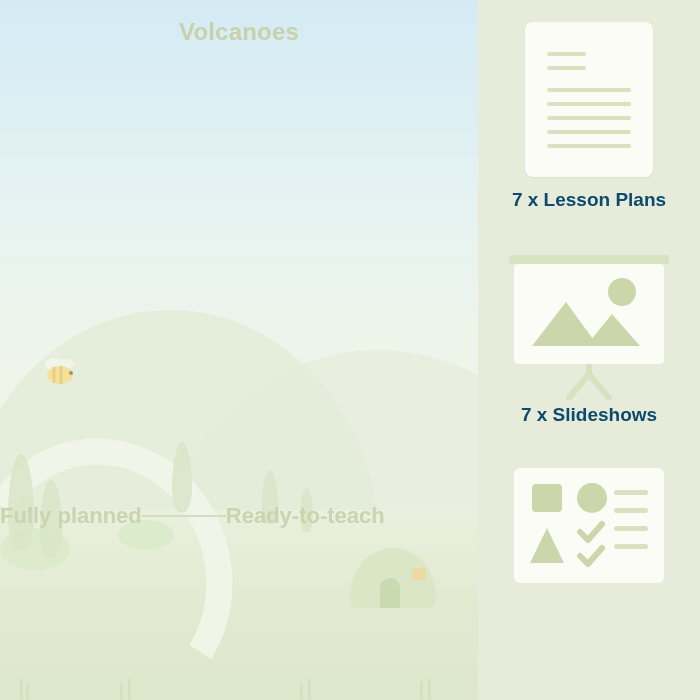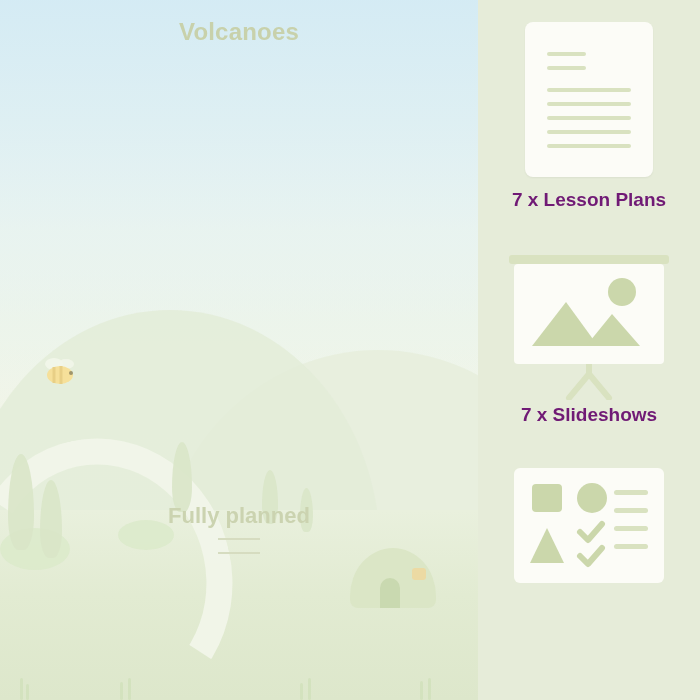--- a/index.html
+++ b/index.html
@@ -161,21 +161,20 @@
     line-height: 1.28;
     color: #1b1b1b;
     font-weight: normal;
   }
   .feature-list {
     position: absolute;
     left: 0;
     right: 0;
     top: 500px;
     display: flex;
-    flex-direction: column;
     align-items: center;
   }
   .feature-item {
     font-size: 22px;
     font-weight: bold;
     color: #cbd3b0;
     text-align: center;
     padding: 3px 0;
   }
   .feature-sep {
@@ -201,21 +200,21 @@
     flex-direction: column;
     align-items: center;
   }
   .resource-block.rb1 { margin-top: 22px; }
   .resource-block.rb2 { margin-top: 44px; justify-content: space-between; }
   .resource-block.rb3 { margin-top: 42px; }
   .resource-label {
     margin-top: 12px;
     font-size: 19px;
     font-weight: bold;
-    color: #701a75;
+    color: #0c4a6e;
     white-space: nowrap;
   }
   .card {
     background: #fcfcf7;
     border-radius: 6px;
   }
   
   .doc-card {
     width: 128px;
     height: 155px;
@@ -311,20 +310,21 @@
       <circle cx="31" cy="18" r="2" fill="#4a4a3a" opacity="0.5"></circle>
     </svg>
 
     <div class="left-content">
       <div class="topic-title">Volcanoes</div>
 
       <div class="feature-list">
         <div class="feature-item">Fully planned</div>
         <div class="feature-sep"></div>
         <div class="feature-sep"></div>
+        <div class="feature-item">Ready-to-teach</div>
       </div>
     </div>
   </div>
 
   <div class="right-panel">
 
     <div class="resource-block rb1">
       <div class="card doc-card">
         <div class="doc-line short"></div>
         <div class="doc-line short"></div>

